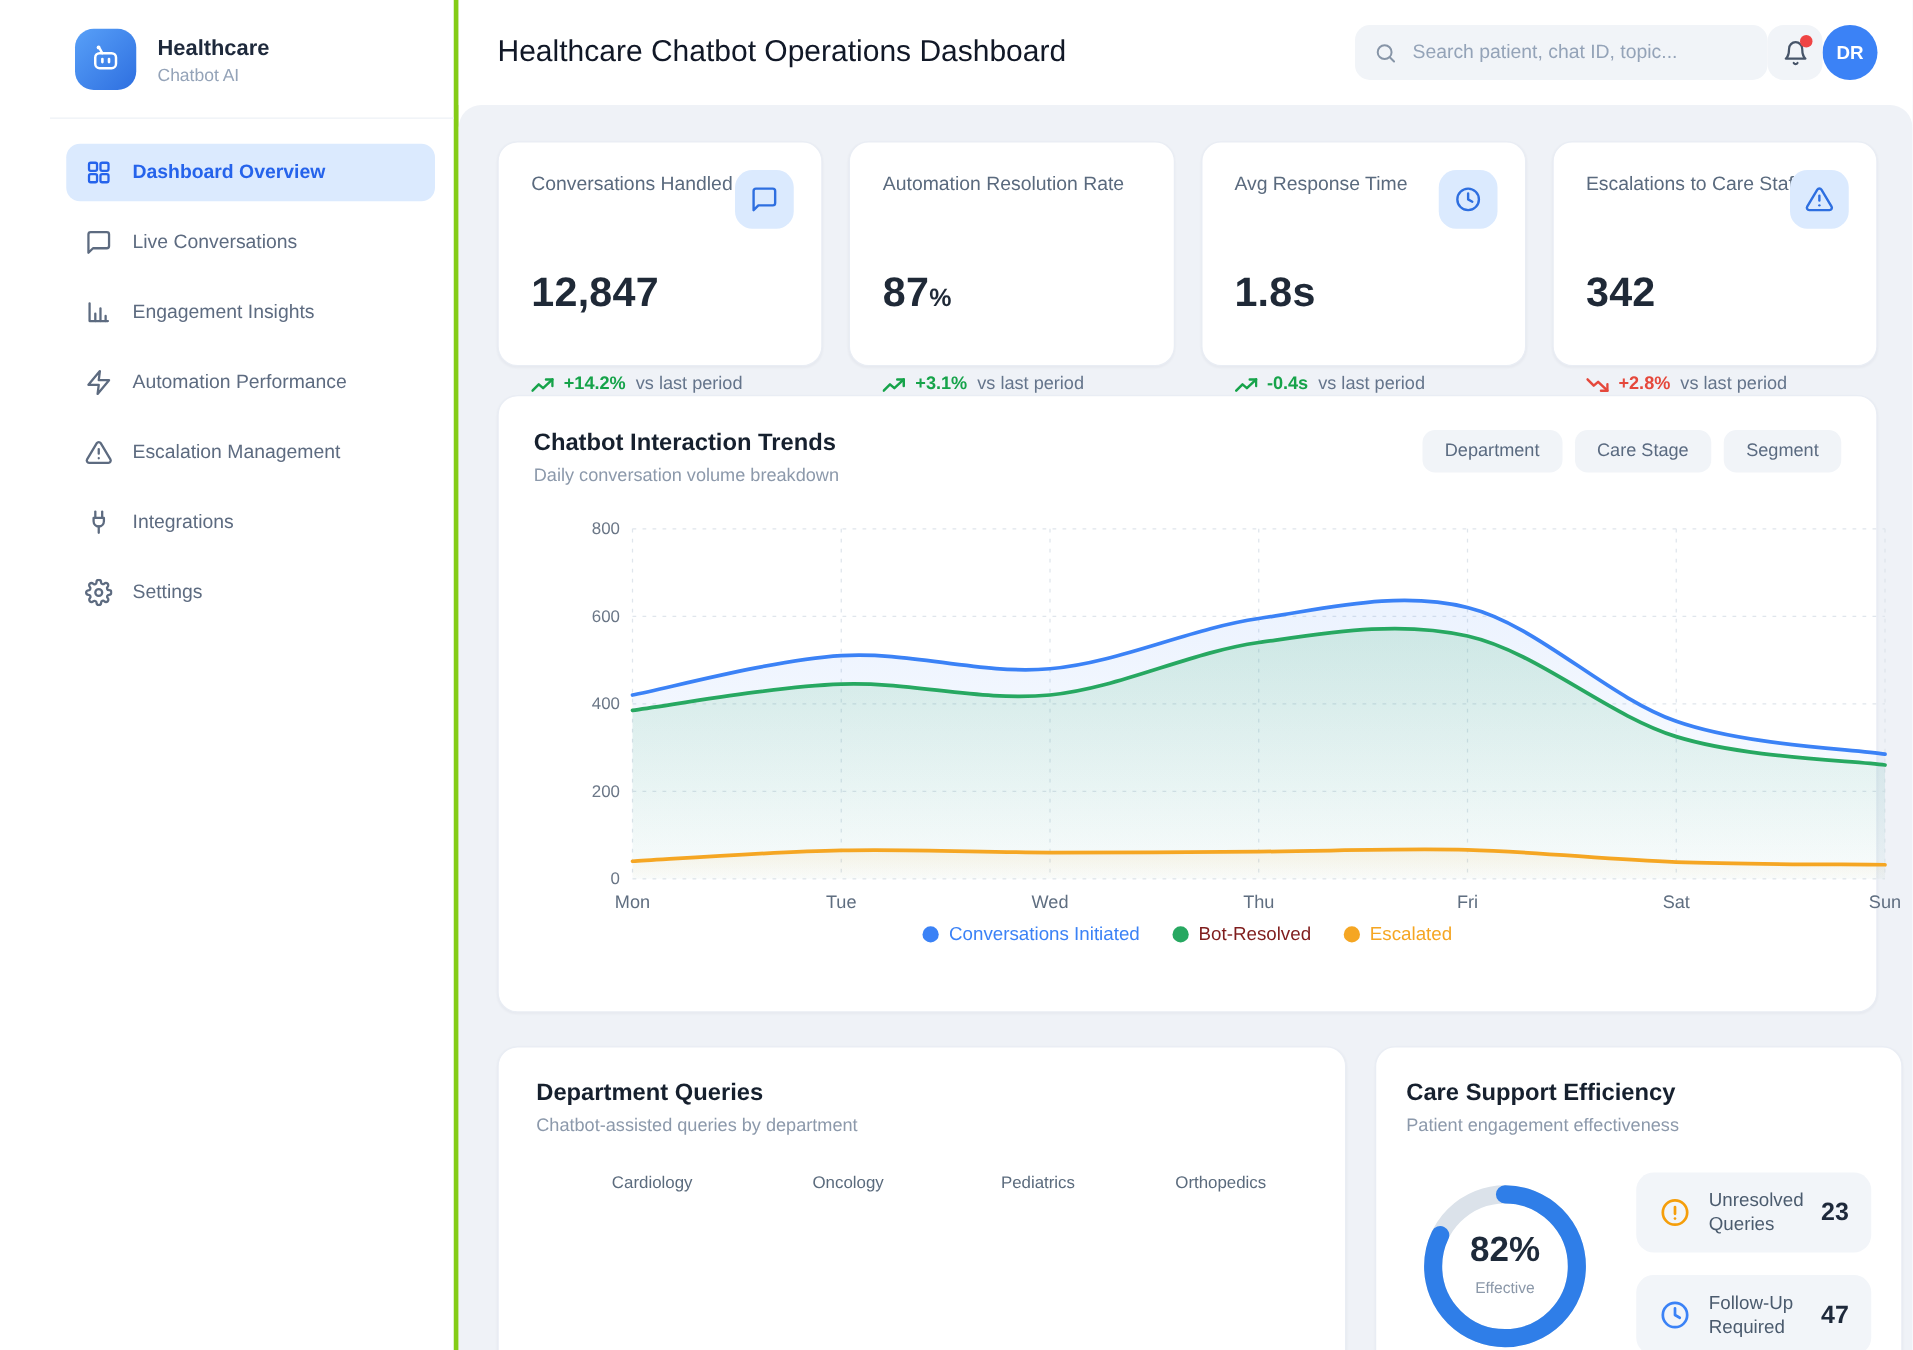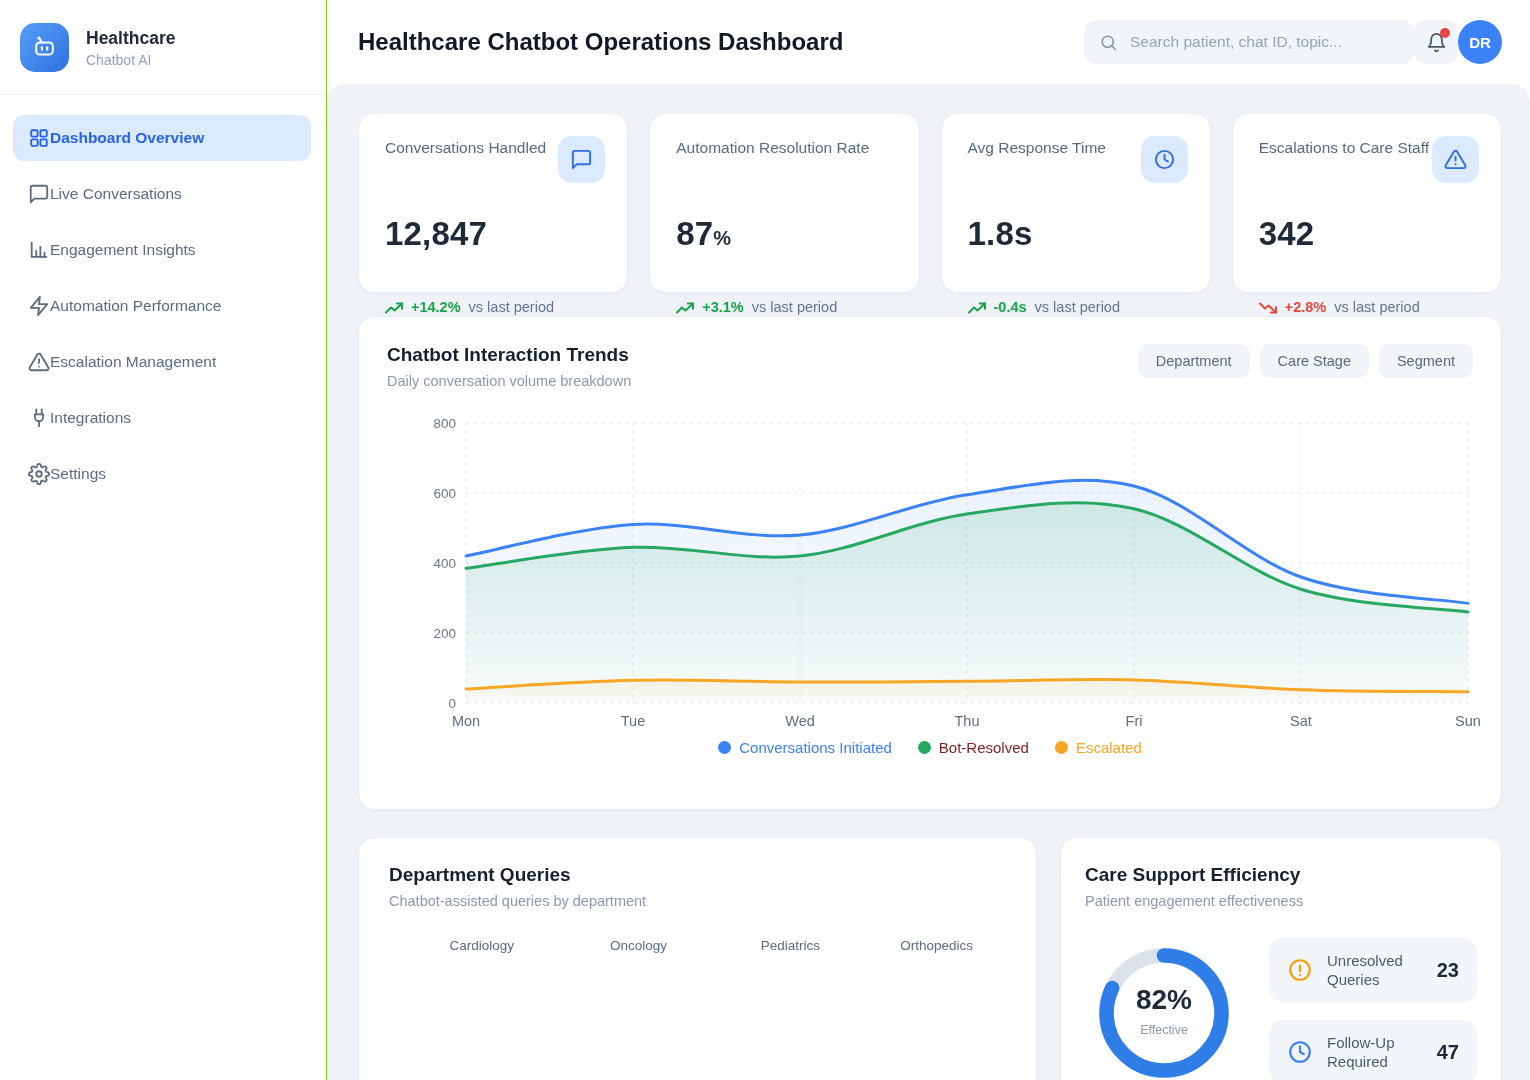--- a/index.html
+++ b/index.html
@@ -5,44 +5,44 @@
   * { box-sizing: border-box; }
   html,body { margin:0; padding:0; }
   body {
     width:1530px; height:1080px; overflow:hidden;
     font-family:"Liberation Sans", sans-serif;
     background:#ffffff; color:#1e293b;
   }
   .page { display:flex; width:1530px; height:1080px; }
 
   
-  .sidebar { width:327px; min-width:327px; background:#fff; border-right:1px solid #84cc16; }
+  .sidebar { width:327px; min-width:327px; background:#fff; border-right:4px solid #84cc16;margin-left:40px; }
   .brand { display:flex; align-items:center; gap:17px; padding:23px 20px 22px 20px; }
   .logo {
     width:49px; height:49px; border-radius:15px;
     background:linear-gradient(135deg,#58a0f8,#2e6fe0);
     display:flex; align-items:center; justify-content:center; color:#fff; flex:none;
   }
   .brand-name { font-size:17.5px; font-weight:bold; color:#1e293b; }
   .brand-sub { font-size:14px; color:#94a3b8; margin-top:3px; }
   .sidebar-divider { height:1px; background:#edf1f6; }
   .nav { padding:20px 15px 0 13px; display:flex; flex-direction:column; gap:10px; }
   .nav-item {
-    display:flex; align-items:center; 
+    display:flex; align-items:center; gap:16px;
     padding:12px 15px; border-radius:11px;
     color:#5d6b80; font-size:15.5px; cursor:pointer; background:transparent; border:none;
     font-family:inherit; text-align:left;
   }
   .nav-item svg { width:22px; height:22px; flex:none; }
   .nav-item.active { background:#dbeafe; color:#2563eb; font-weight:bold; }
 
   
   .main { flex:1; display:flex; flex-direction:column; min-width:0; background:#fff; }
   .header { height:84px; min-height:84px; display:flex; align-items:center; justify-content:space-between; padding:0 28px 0 31px; background:#fff; }
-  .page-title { margin:0; font-size:24px; font-weight:bold; color:#111827; }
+  .page-title { margin:0; font-size:24px; font-weight:normal; color:#111827; }
   .header-right { display:flex; align-items:flex-start; }
   .search {
     width:330px; height:44px; background:#f1f4f8; border-radius:12px;
     display:flex; align-items:center; gap:10px; padding:0 15px; color:#8795a7;
   }
   .search svg { flex:none; }
   .search input { border:none; background:transparent; outline:none; font-size:15.5px; width:100%; font-family:inherit; color:#334155; }
   .search input::placeholder { color:#94a3b8; }
   .bell-btn {
     position:relative; width:44px; height:44px; border-radius:13px; background:#f1f4f8;

